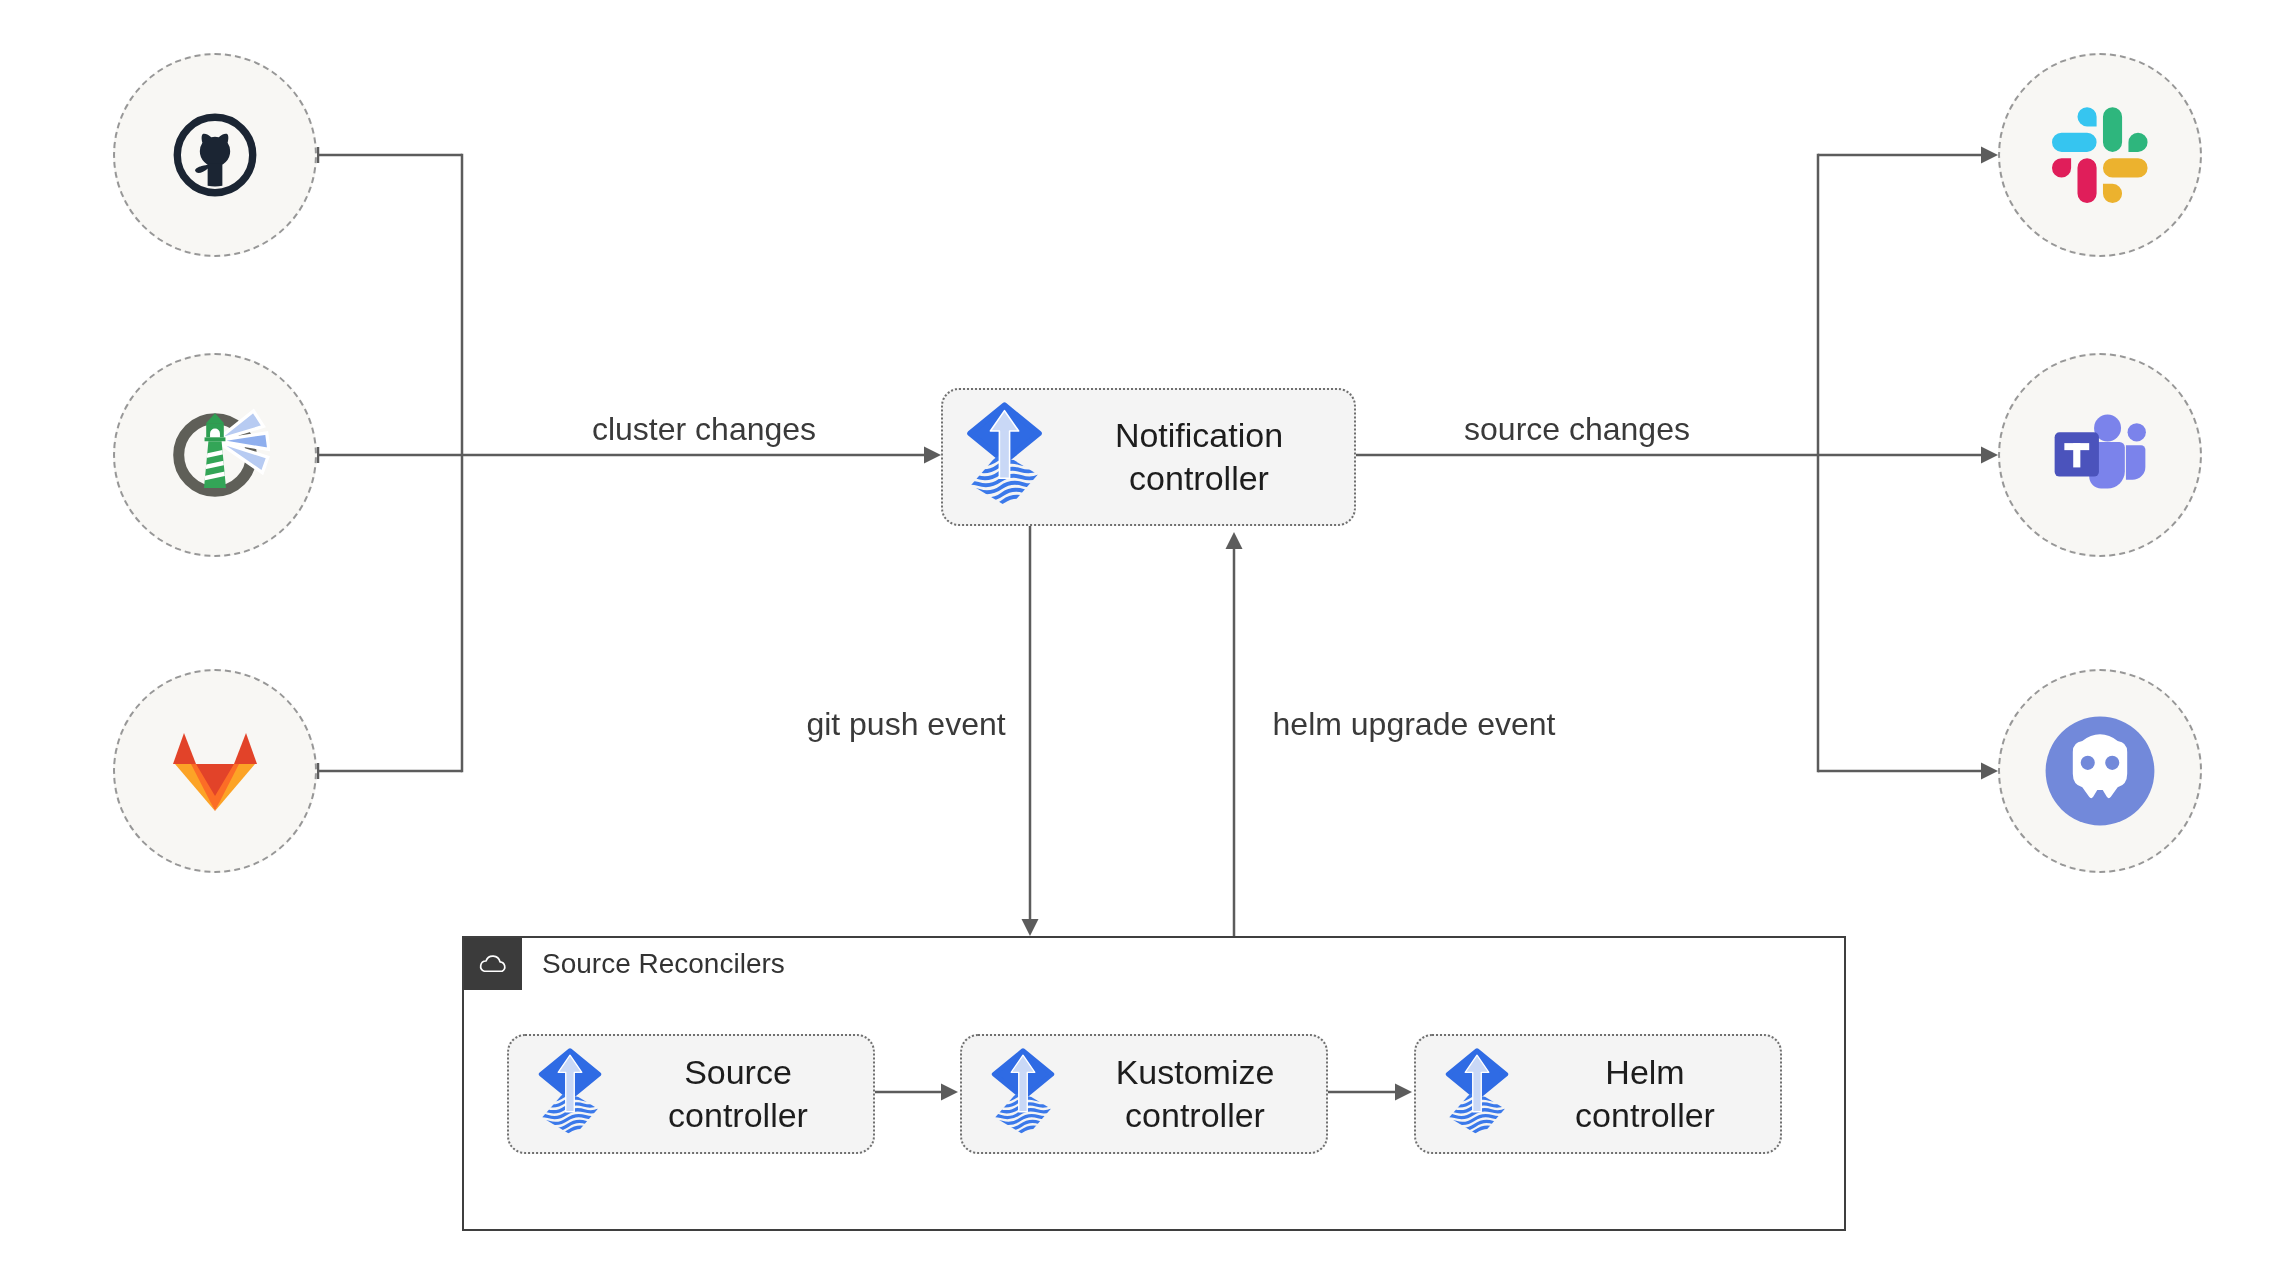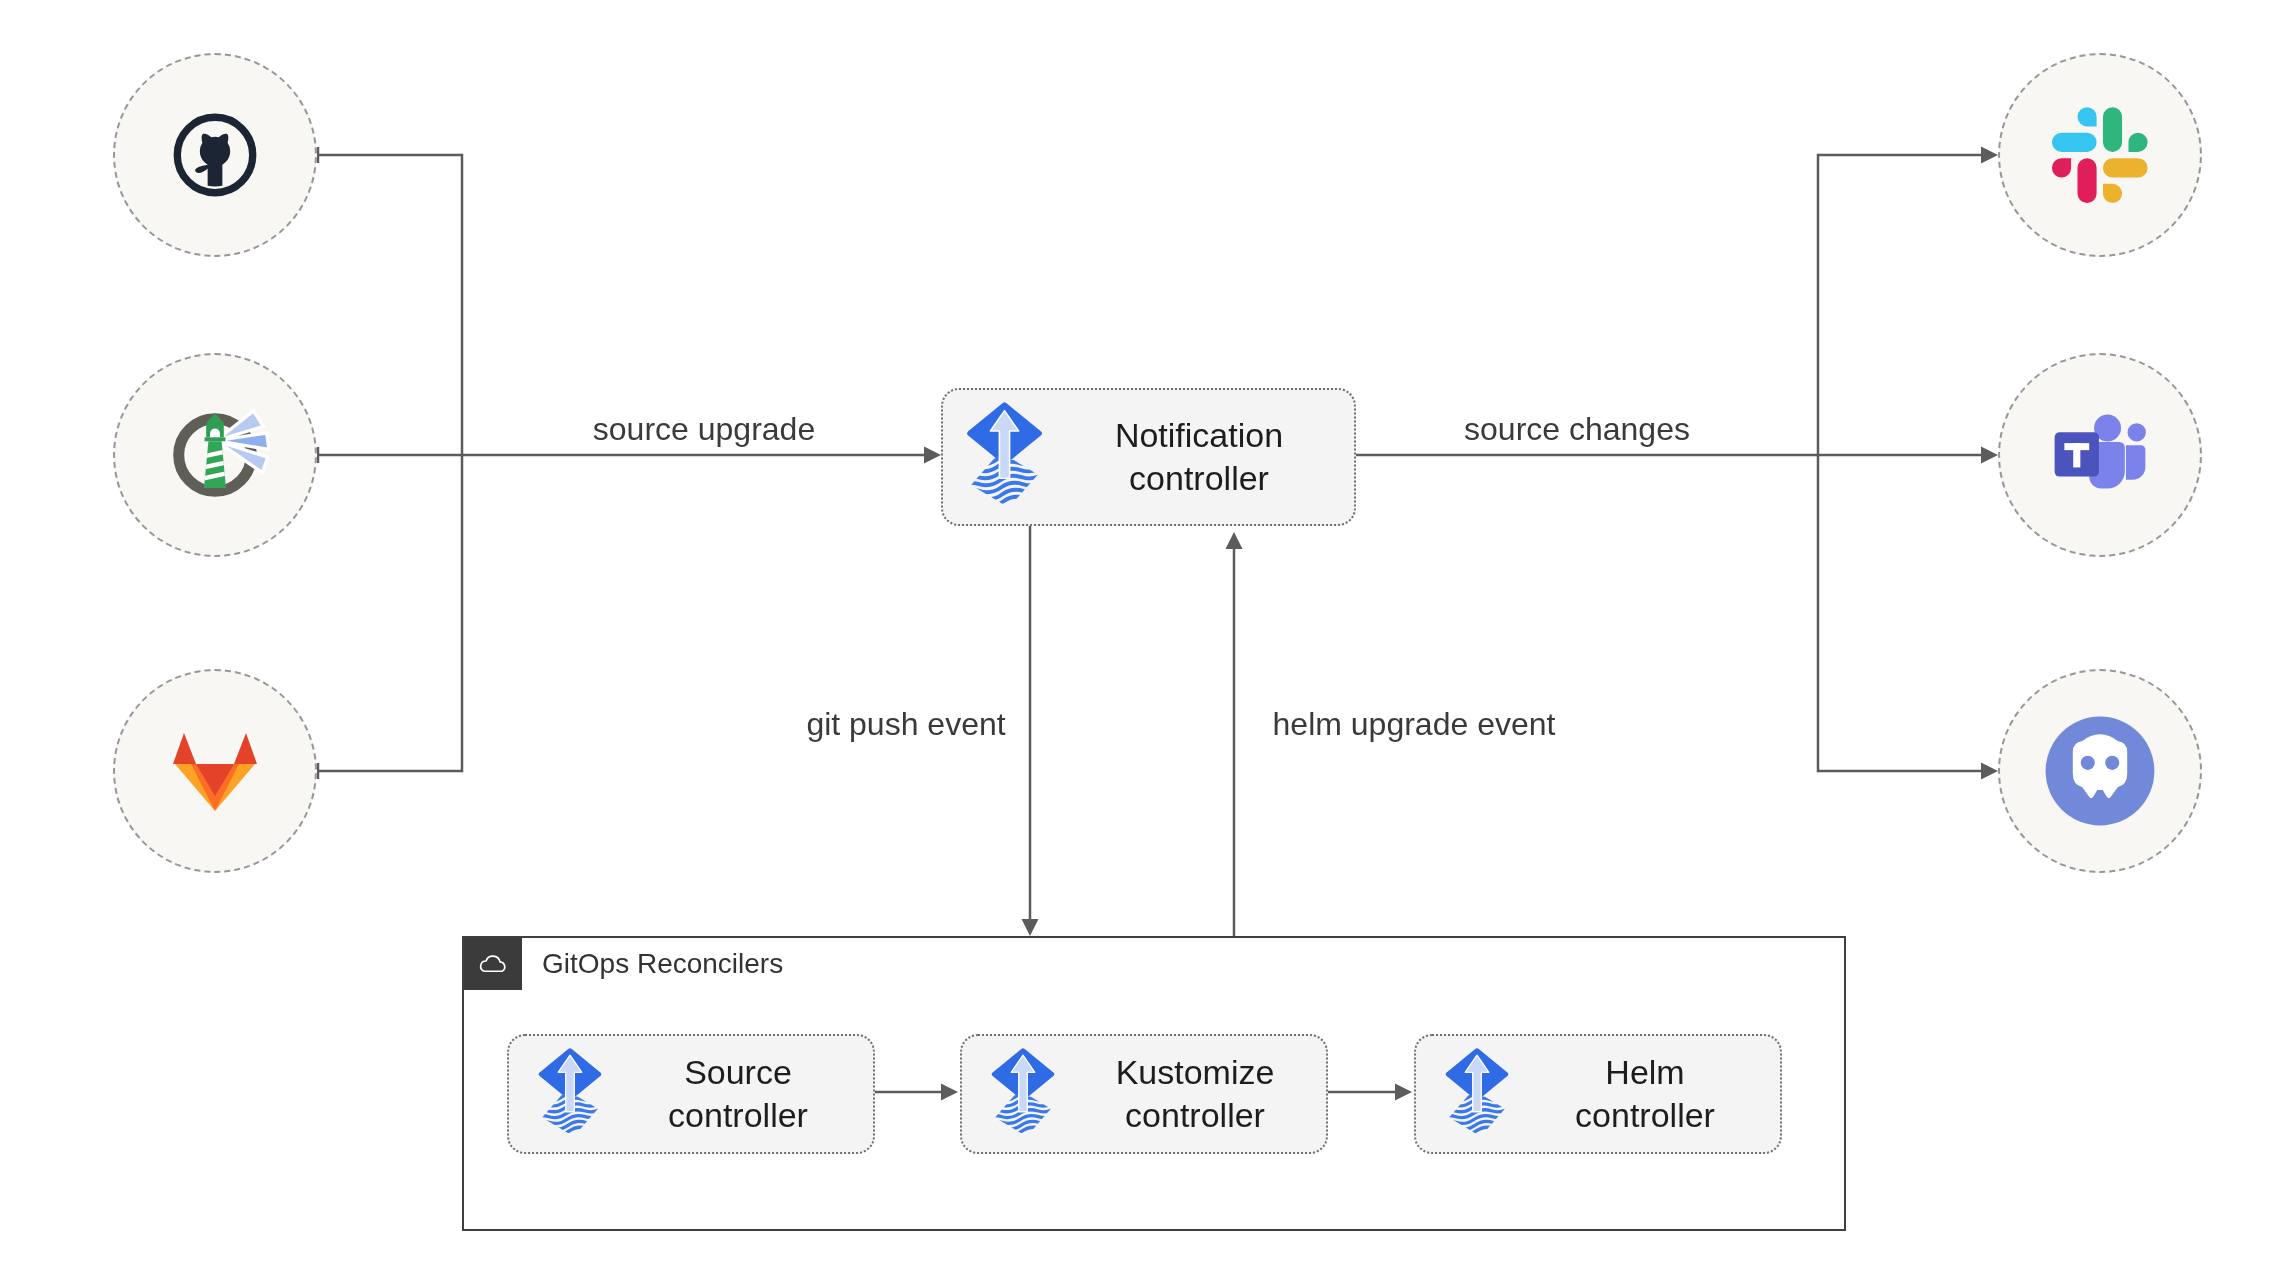--- a/index.html
+++ b/index.html
@@ -220,33 +220,33 @@
 
 <div class="ctrl-box" id="notification-box">
   <svg class="flux">
       <use href="#sym-flux"></use>
     </svg>
   <div class="ctrl-label">
     <span>Notification controller</span>
   </div>
 </div>
 
-<div class="edge-label" style="left:704px;  top:429px">source upgrade</div>
+<div class="edge-label" style="left:704px;  top:429px">cluster changes</div>
 <div class="edge-label" style="left:1577px; top:429px">source changes</div>
 <div class="edge-label" style="left:906px;  top:724px">git push event</div>
 <div class="edge-label" style="left:1414px; top:724px">helm upgrade event</div>
 
 <div class="group-box">
   <div class="group-header">
     <div class="group-icon-square">
       <svg width="36" height="31">
           <use href="#sym-cloud"></use>
         </svg>
     </div>
-    <div class="group-title">GitOps Reconcilers</div>
+    <div class="group-title">Source Reconcilers</div>
   </div>
 
   <div class="ctrl-box sub-box" id="source-box">
     <svg class="flux">
         <use href="#sym-flux"></use>
       </svg>
     <div class="ctrl-label">
       <span>Source controller</span>
     </div>
   </div>

